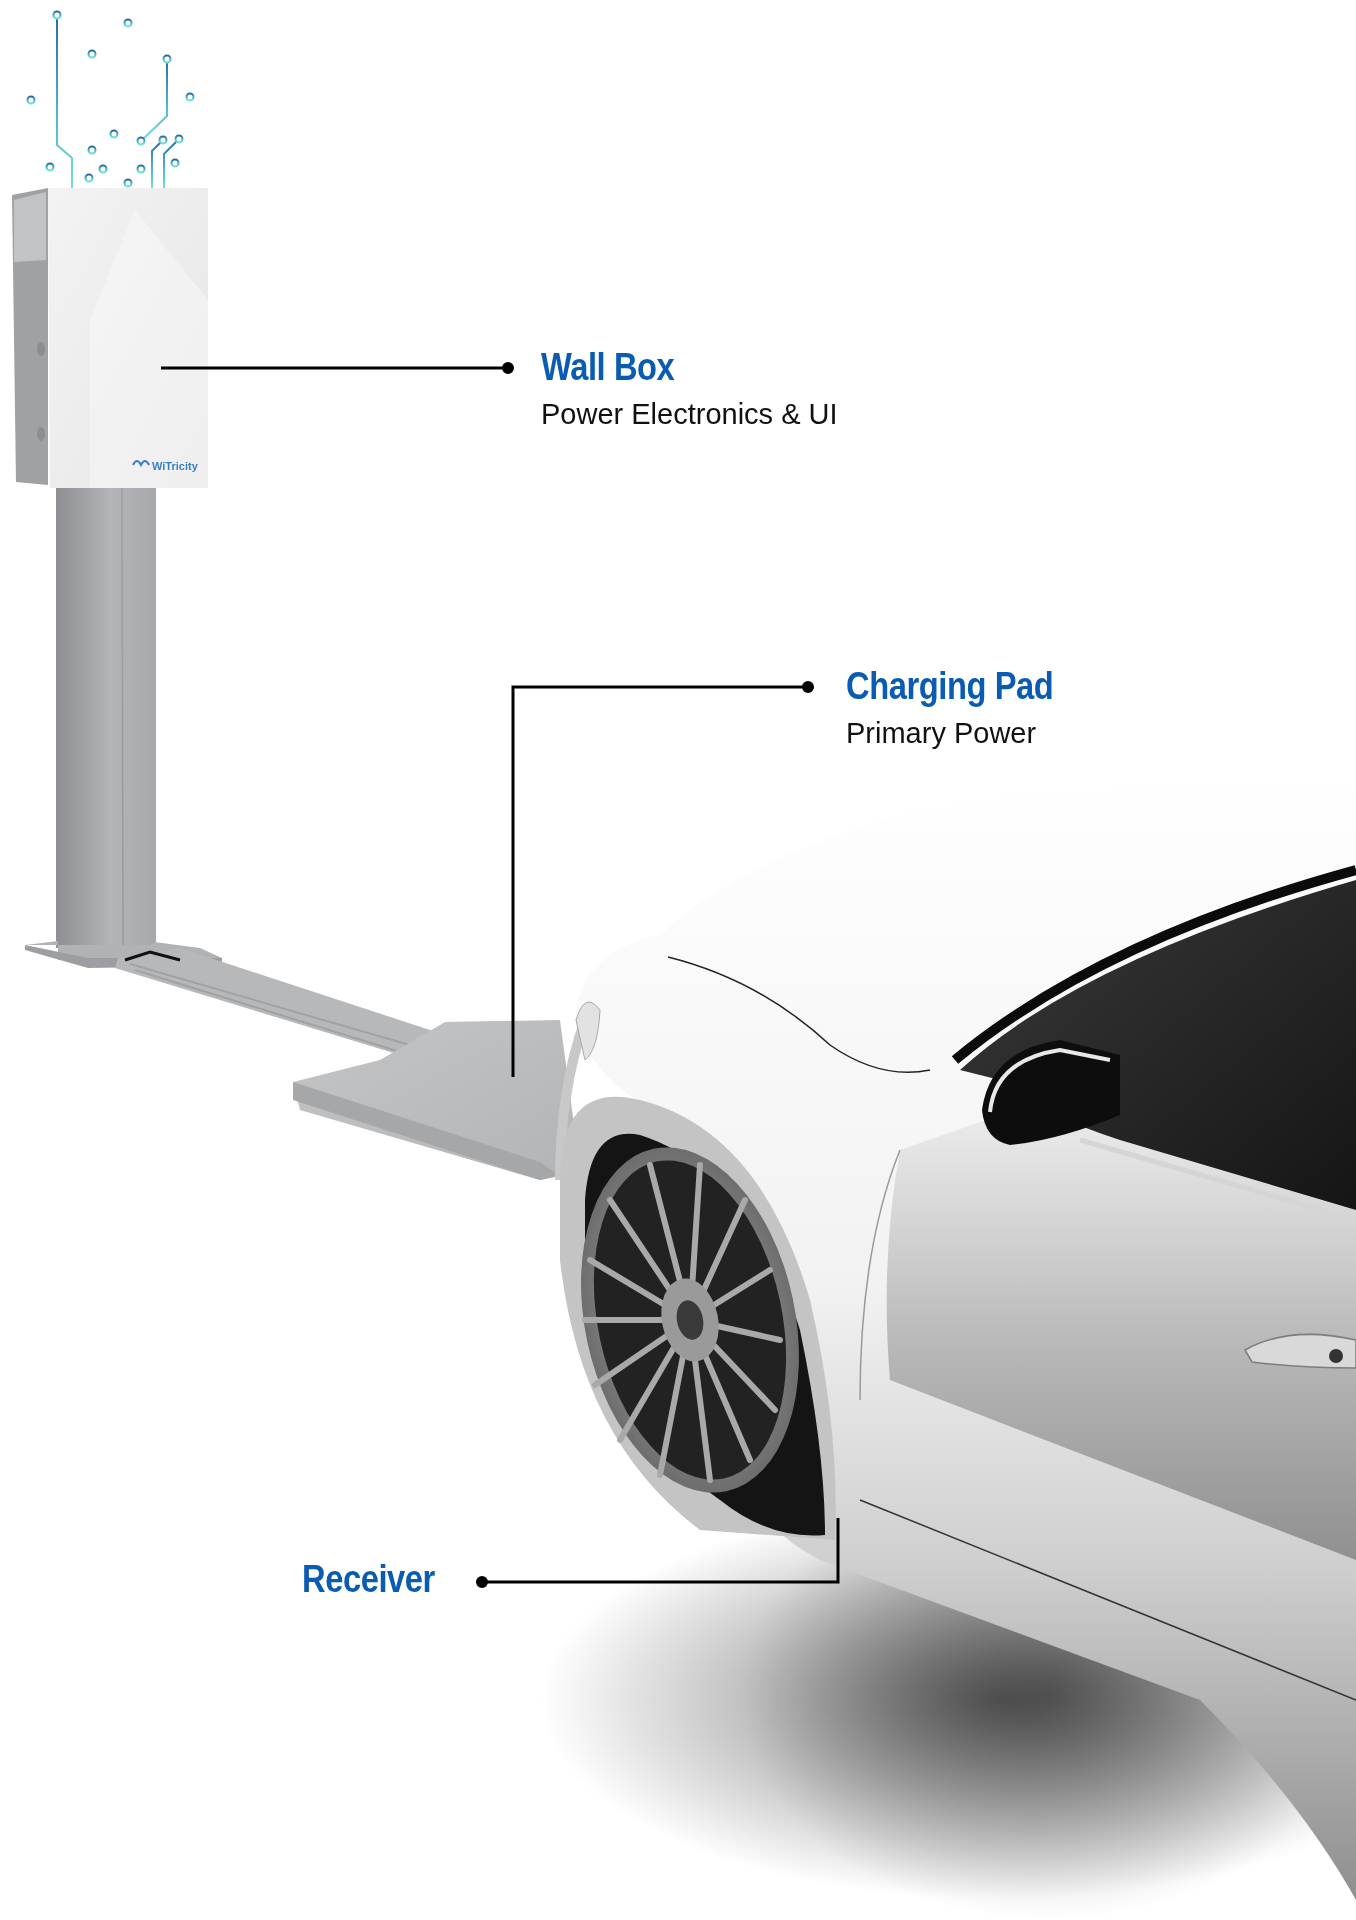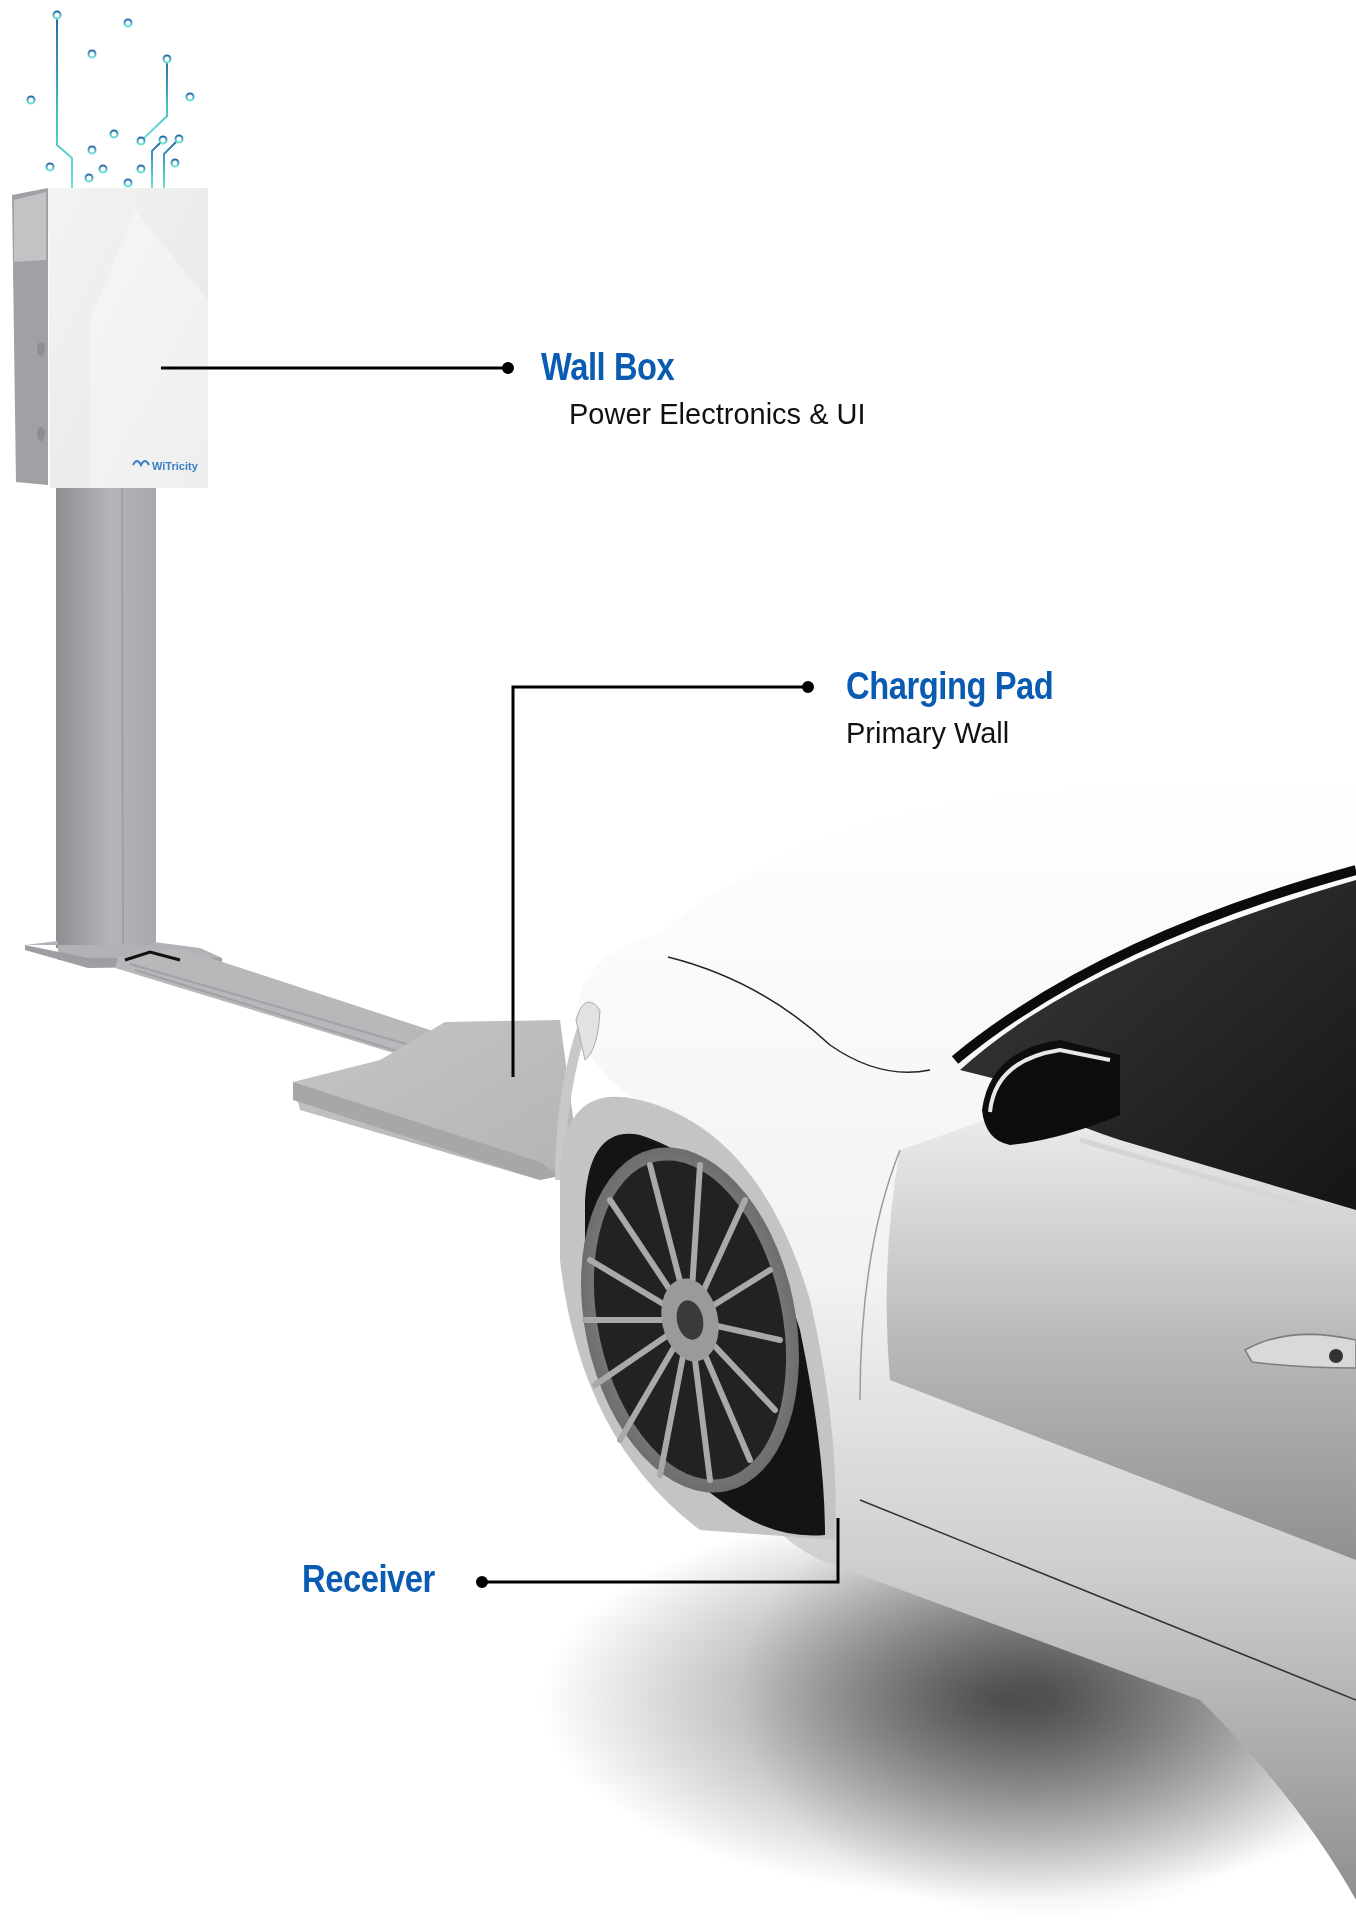--- a/index.html
+++ b/index.html
@@ -213,19 +213,19 @@
       </g>
       <g>
         <polyline points="838,1518 838,1582 482,1582"></polyline>
         <circle cx="482" cy="1582" r="4.5" fill="#000"></circle>
       </g>
     </g>
   </svg>
 
   
   <div class="callout-title" style="left:541px; top:348px;">Wall Box</div>
-  <div class="callout-sub" style="left:541px; top:400px;margin-left:28px;">Power Electronics &amp; UI</div>
+  <div class="callout-sub" style="left:541px; top:400px;">Power Electronics &amp; UI</div>
 
   <div class="callout-title" style="left:846px; top:667px;">Charging Pad</div>
-  <div class="callout-sub" style="left:846px; top:719px;">Primary Wall</div>
+  <div class="callout-sub" style="left:846px; top:719px;">Primary Power</div>
 
   <div class="callout-title" style="left:302px; top:1560px;">Receiver</div>
 </div>
 
 </body></html>

